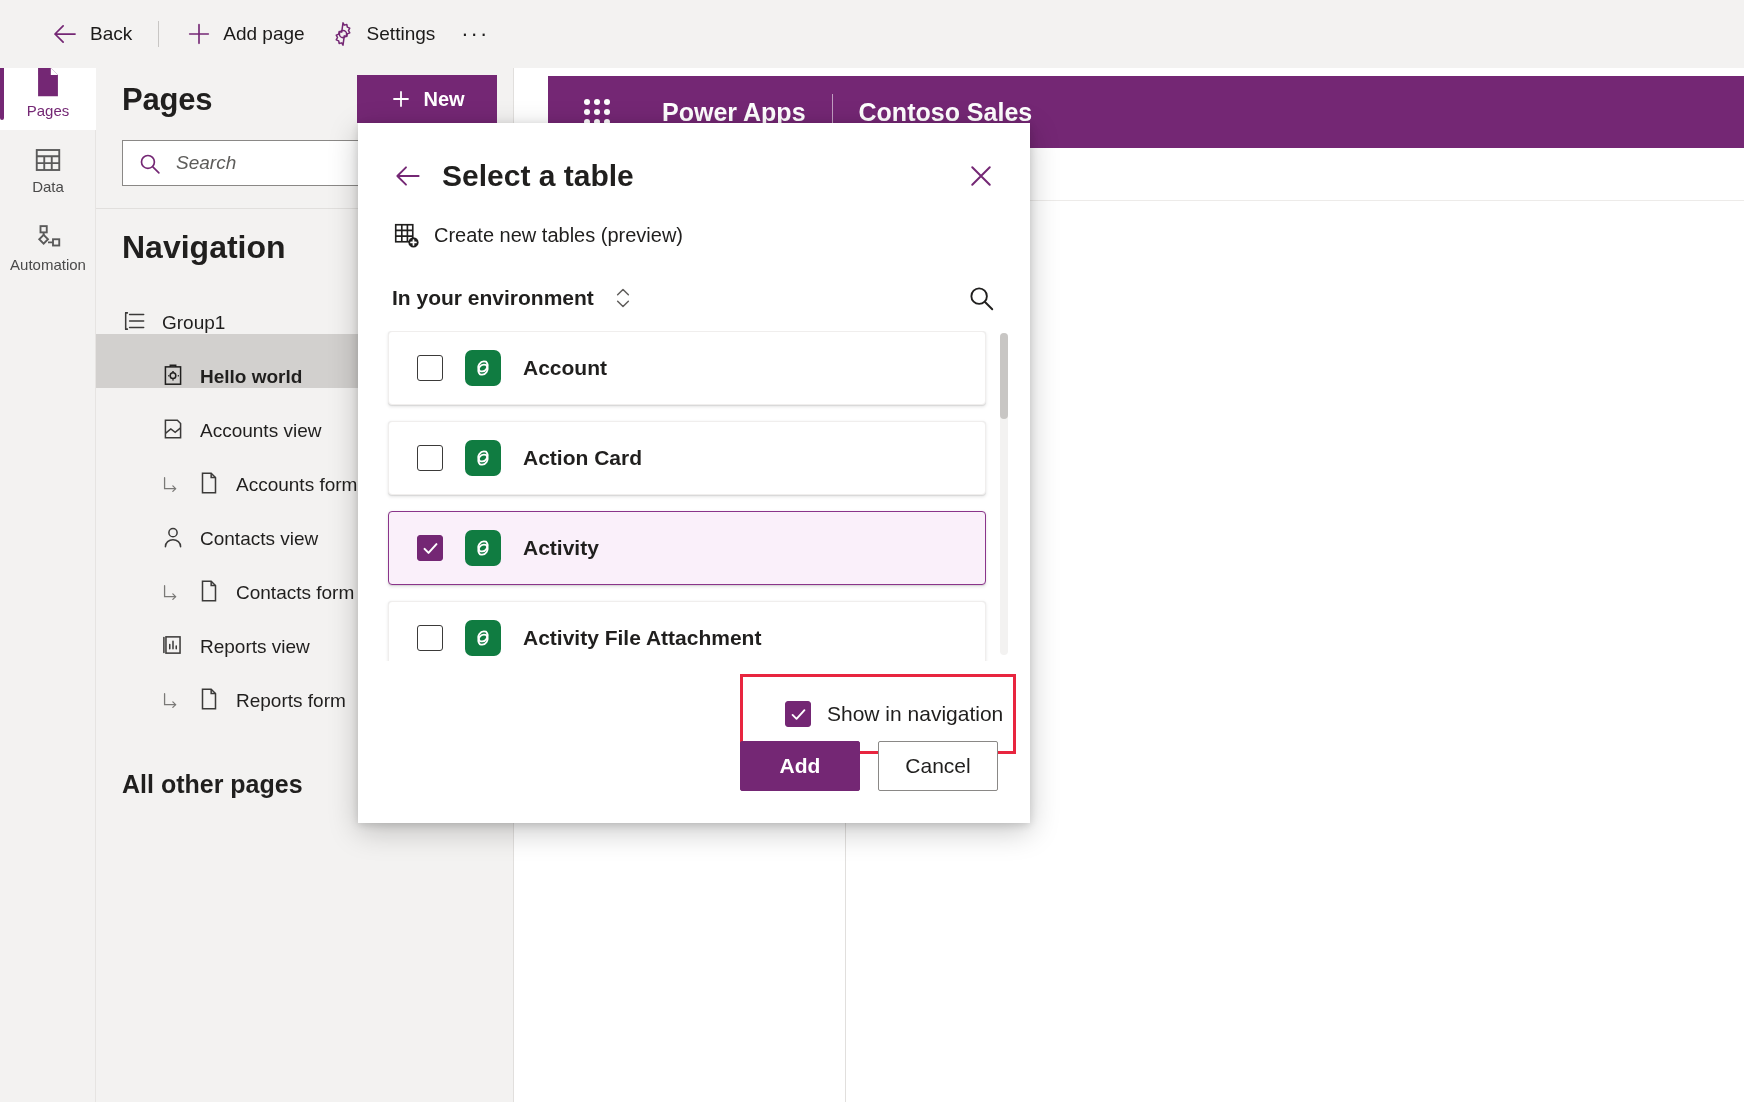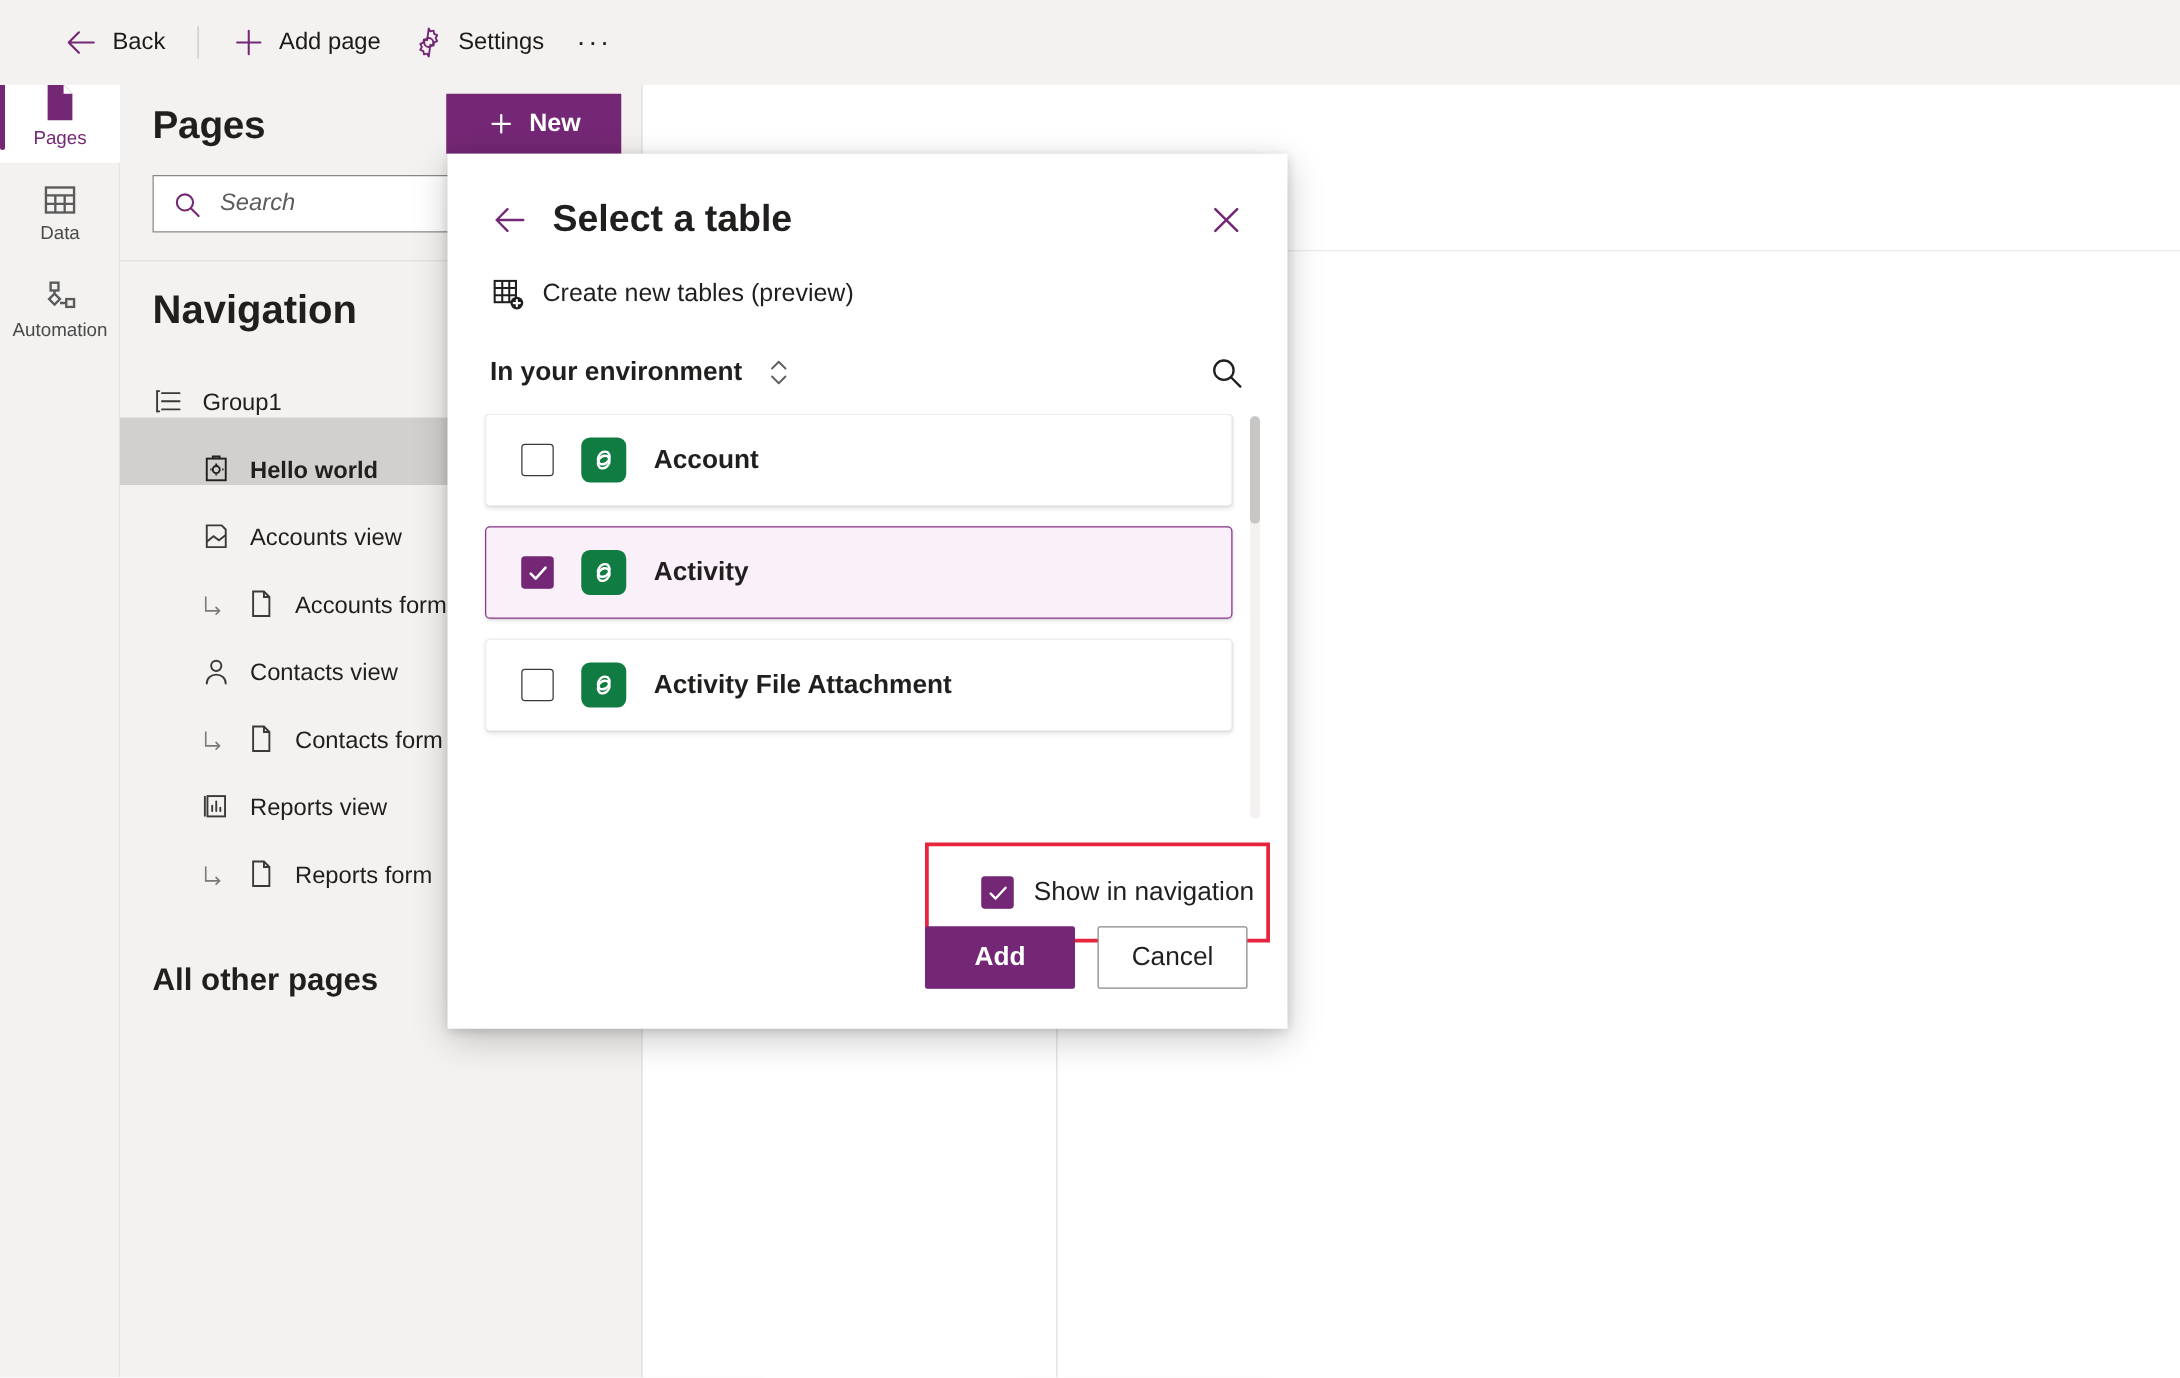--- a/index.html
+++ b/index.html
@@ -375,20 +375,36 @@
   <div class="new-btn">
     <span class="ico">
       <svg width="24" height="24" viewBox="0 0 24 24" fill="none" stroke="#ffffff" stroke-width="1.8">
         <path d="M12 5v14M5 12h14" stroke-linecap="round"></path>
       </svg>
     </span>
     <span>New</span>
   </div>
 
   <div class="canvas">
+    <div class="app-header">
+      <span class="waffle">
+        <i></i>
+          <i></i>
+          <i></i>
+          <i></i>
+          <i></i>
+          <i></i>
+          <i></i>
+          <i></i>
+          <i></i>
+      </span>
+      <span class="app-name">Power Apps</span>
+      <span class="app-div"></span>
+      <span class="app-sub">Contoso Sales</span>
+    </div>
     <div class="canvas-hline"></div>
     <div class="canvas-vline"></div>
   </div>
 
   <div class="modal">
 
     <div class="modal-head">
       <span class="back-arrow">
         <svg width="32" height="32" viewBox="0 0 24 24" fill="none" stroke="#742774" stroke-width="1.4">
           <path d="M20 12H4M4 12l6.5-6.5M4 12l6.5 6.5" stroke-linecap="round" stroke-linejoin="round"></path>
@@ -437,20 +453,30 @@
           <span class="cbx"></span>
           <span class="tbl-ico">
             <svg width="26" height="26" viewBox="0 0 24 24" fill="none" stroke="#ffffff" stroke-width="1.7">
               <path d="M14.8 6.2a5.3 5.3 0 00-5.6 8.6 5.3 5.3 0 005.6-8.6z"></path>
               <path d="M9.2 17.8a5.3 5.3 0 005.6-8.6 5.3 5.3 0 00-5.6 8.6z"></path>
             </svg>
           </span>
           <span class="t-name">Account</span>
         </div>
 
+        <div class="t-row">
+          <span class="cbx"></span>
+          <span class="tbl-ico">
+            <svg width="26" height="26" viewBox="0 0 24 24" fill="none" stroke="#ffffff" stroke-width="1.7">
+              <path d="M14.8 6.2a5.3 5.3 0 00-5.6 8.6 5.3 5.3 0 005.6-8.6z"></path>
+              <path d="M9.2 17.8a5.3 5.3 0 005.6-8.6 5.3 5.3 0 00-5.6 8.6z"></path>
+            </svg>
+          </span>
+          <span class="t-name">Action Card</span>
+        </div>
 
         <div class="t-row sel">
           <span class="cbx on">
             <svg width="19" height="19" viewBox="0 0 24 24" fill="none" stroke="#ffffff" stroke-width="2.6">
               <path d="M4.5 12.5l5 5 10-11" stroke-linecap="round" stroke-linejoin="round"></path>
             </svg>
           </span>
           <span class="tbl-ico">
             <svg width="26" height="26" viewBox="0 0 24 24" fill="none" stroke="#ffffff" stroke-width="1.7">
               <path d="M14.8 6.2a5.3 5.3 0 00-5.6 8.6 5.3 5.3 0 005.6-8.6z"></path>

